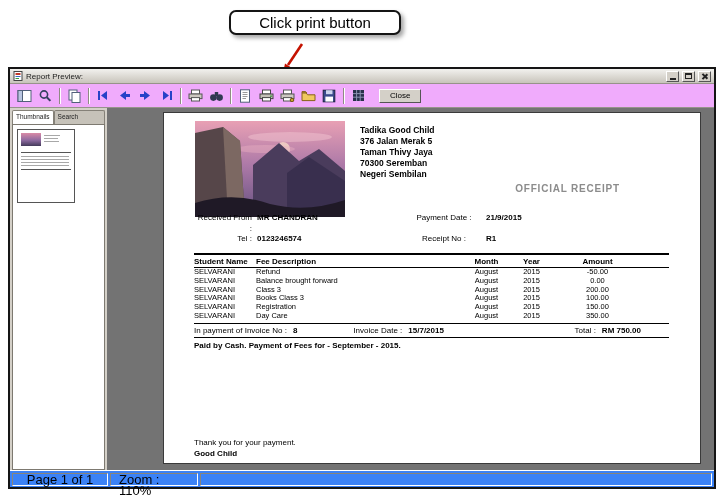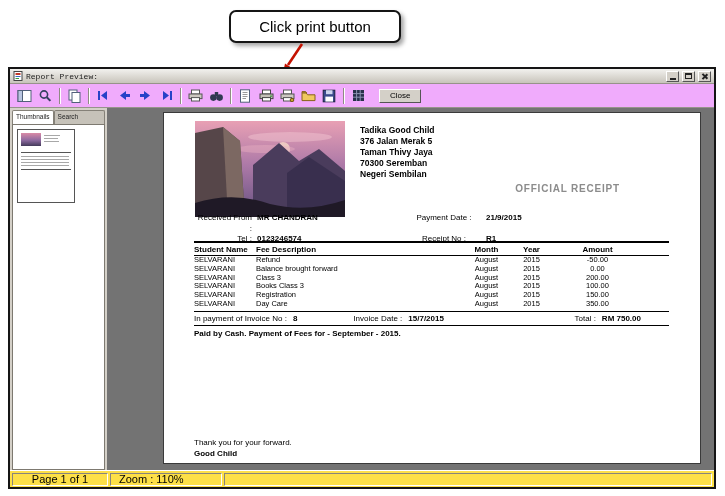--- a/index.html
+++ b/index.html
@@ -1,30 +1,30 @@
 <!DOCTYPE html>
 <html><head>
 <meta charset="utf-8">
 <style>
   * { box-sizing: border-box; margin: 0; padding: 0; }
   html,body { width:725px; height:496px; }
   body { position:relative; background:#fff; font-family:"Liberation Sans", sans-serif; overflow:hidden; color:#000; }
 
   
-  .callout { position:absolute; left:229px; top:10px; width:172px; height:33px;
+  .callout { position:absolute; left:229px; top:10px; width:172px; height:25px;
     background:#fff; border:2px solid #151515; border-radius:7px;
     box-shadow:3px 3px 4px rgba(0,0,0,.35);
     display:flex; align-items:center; justify-content:center; font-size:15px; }
   .callout-arrow { position:absolute; left:258px; top:42px; }
 
   
   .window { position:absolute; left:8px; top:67px; width:708px; height:422px;
     border:2px solid #151515; background:#d4d0c8; display:flex; flex-direction:column; }
   .titlebar { height:15px; background:linear-gradient(180deg,#f2f1ee,#c8c4bb);
-    display:flex; align-items:center; gap:3px; padding:0 3px; border-bottom:1px solid #97938b;font-family:Liberation Mono, monospace; }
+    display:flex; align-items:center; gap:3px; padding:0 3px; border-bottom:1px solid #97938b; }
   .title-text { flex:1; font-size:8px; color:#1c1c1c; }
   .winbtn { width:13px; height:11px; background:#d4d0c8; border:1px solid;
     border-color:#fff #555 #555 #fff; display:flex; align-items:center; justify-content:center; }
   .g-min { width:6px; height:2px; background:#222; margin-top:5px; }
   .g-max { width:7px; height:6px; border:1px solid #222; border-top-width:2px; }
   .g-x { position:relative; width:7px; height:7px; }
   .g-x::before,.g-x::after { content:""; position:absolute; left:3px; top:0; width:1.5px; height:7px; background:#222; }
   .g-x::before { transform:rotate(45deg);} .g-x::after { transform:rotate(-45deg);}
 
   
@@ -60,43 +60,43 @@
   .company { position:absolute; left:196px; top:12px; font-size:8.5px; font-weight:bold; line-height:11px; }
   .official { position:absolute; top:70px; right:80px; font-size:10px; font-weight:bold;
     color:#8c8c8c; letter-spacing:.8px; }
   .meta { position:absolute; left:30px; top:100px; width:476px; font-size:8px; }
   .meta-row { display:flex; line-height:10.5px; }
   .ml1 { width:58px; text-align:right; }
   .mv1 { font-weight:bold; margin-left:5px; width:150px; }
   .ml2 { width:74px; text-align:center; }
   .mv2 { font-weight:bold; margin-left:5px; }
 
-  .rtable { position:absolute; left:30px; top:128px; width:475px; font-size:7.5px; }
+  .rtable { position:absolute; left:30px; top:140px; width:475px; font-size:7.5px; }
   .rt-head,.rt-row { display:grid; grid-template-columns:62px 208px 45px 45px 115px; }
   .rt-head { font-size:8px; font-weight:bold; border-top:2px solid #000; border-bottom:1px solid #000; padding:1.5px 0; }
   .rt-row { line-height:8.8px; }
   .cc { text-align:center; }
   .ca { text-align:center; padding-right:28px; }
   .tl { border-top:1px solid #000; margin-top:2px; }
   .inv-row { display:flex; align-items:baseline; font-size:8px; padding:2px 28px 2px 0; border-bottom:1px solid #000; }
   .inv-row b { margin-left:6px; }
   .lbl-invdate { margin-left:56px; }
   .spacer { flex:1; }
   .amt-row { display:flex; font-size:8px; margin-top:7px; }
   .amt-row b { margin-left:6px; }
   .paid { font-size:8px; font-weight:bold; margin-top:3px; }
   .pfooter { position:absolute; left:30px; top:325px; font-size:8px; line-height:10.5px; }
   .pfooter .bold { font-weight:bold; }
 
   
-  .statusbar { height:17px; background:#fde047; border-top:1px solid #fff;
-    display:flex; align-items:center; gap:2px; padding:1px 2px; font-size:11px;justify-content:flex-end; }
+  .statusbar { height:17px; background:#3b82f6; border-top:1px solid #fff;
+    display:flex; align-items:center; gap:2px; padding:1px 2px; font-size:13px;justify-content:flex-end; }
   .spanel { height:13px; line-height:11px; border:1px solid; border-color:#88847c #fff #fff #88847c; padding:0 8px; }
   .spanel.p1 { width:96px; text-align:center; }
-  .spanel.p2 { width:112px; }
+  .spanel.p2 { width:88px; }
   .spanel.fill { flex:1; }
 </style>
 </head>
 <body>
 
 <div class="callout">
   <span>Click print button</span>
 </div>
 <svg class="callout-arrow" width="60" height="40" viewBox="0 0 60 40">
   <line x1="44" y1="2" x2="30" y2="23" stroke="#c41200" stroke-width="2.6"></line>
@@ -368,21 +368,21 @@
             <span class="spacer"></span>
             <span>Total :</span>
             <b>RM 750.00</b>
           </div>
 
 
           <div class="paid">Paid by Cash. Payment of Fees for  - September - 2015.</div>
         </div>
 
         <div class="pfooter">
-          <div>Thank you for your forward.</div>
+          <div>Thank you for your payment.</div>
           <div class="bold">Good Child</div>
         </div>
 
       </div>
     </div>
   </div>
 
   <div class="statusbar">
     <span class="spanel p1">Page 1 of 1</span>
     <span class="spanel p2">Zoom : 110%</span>

